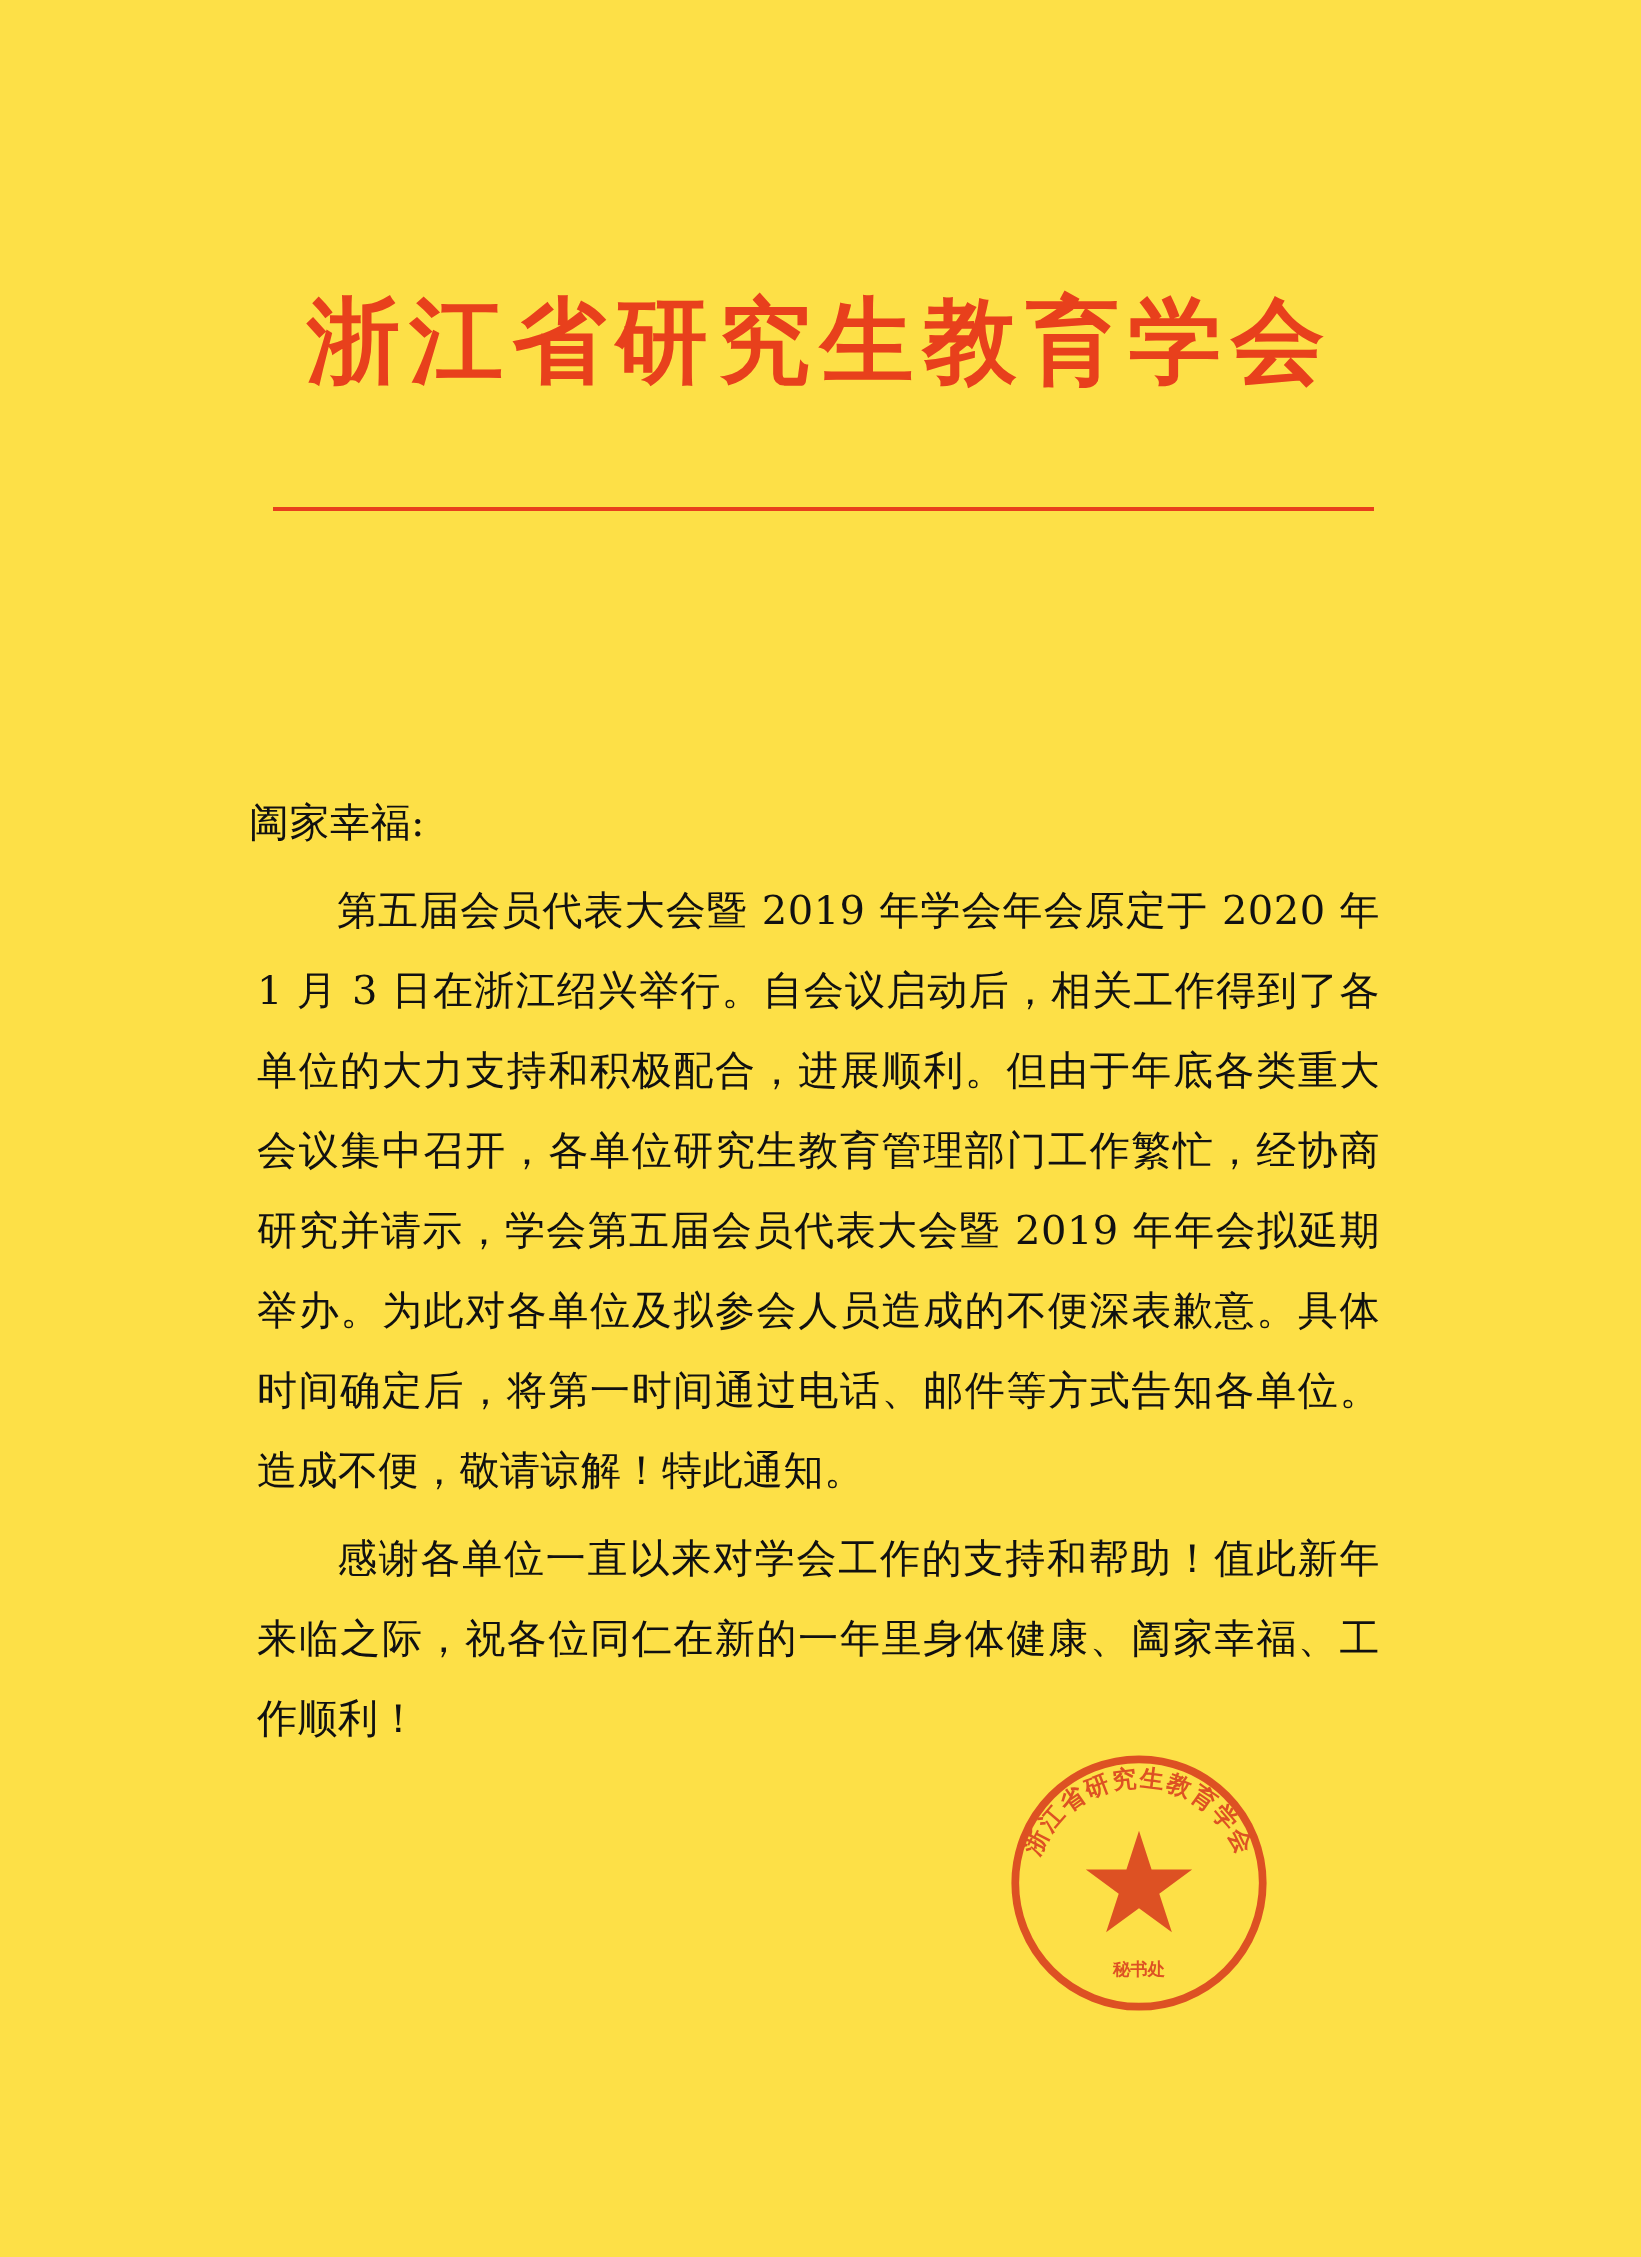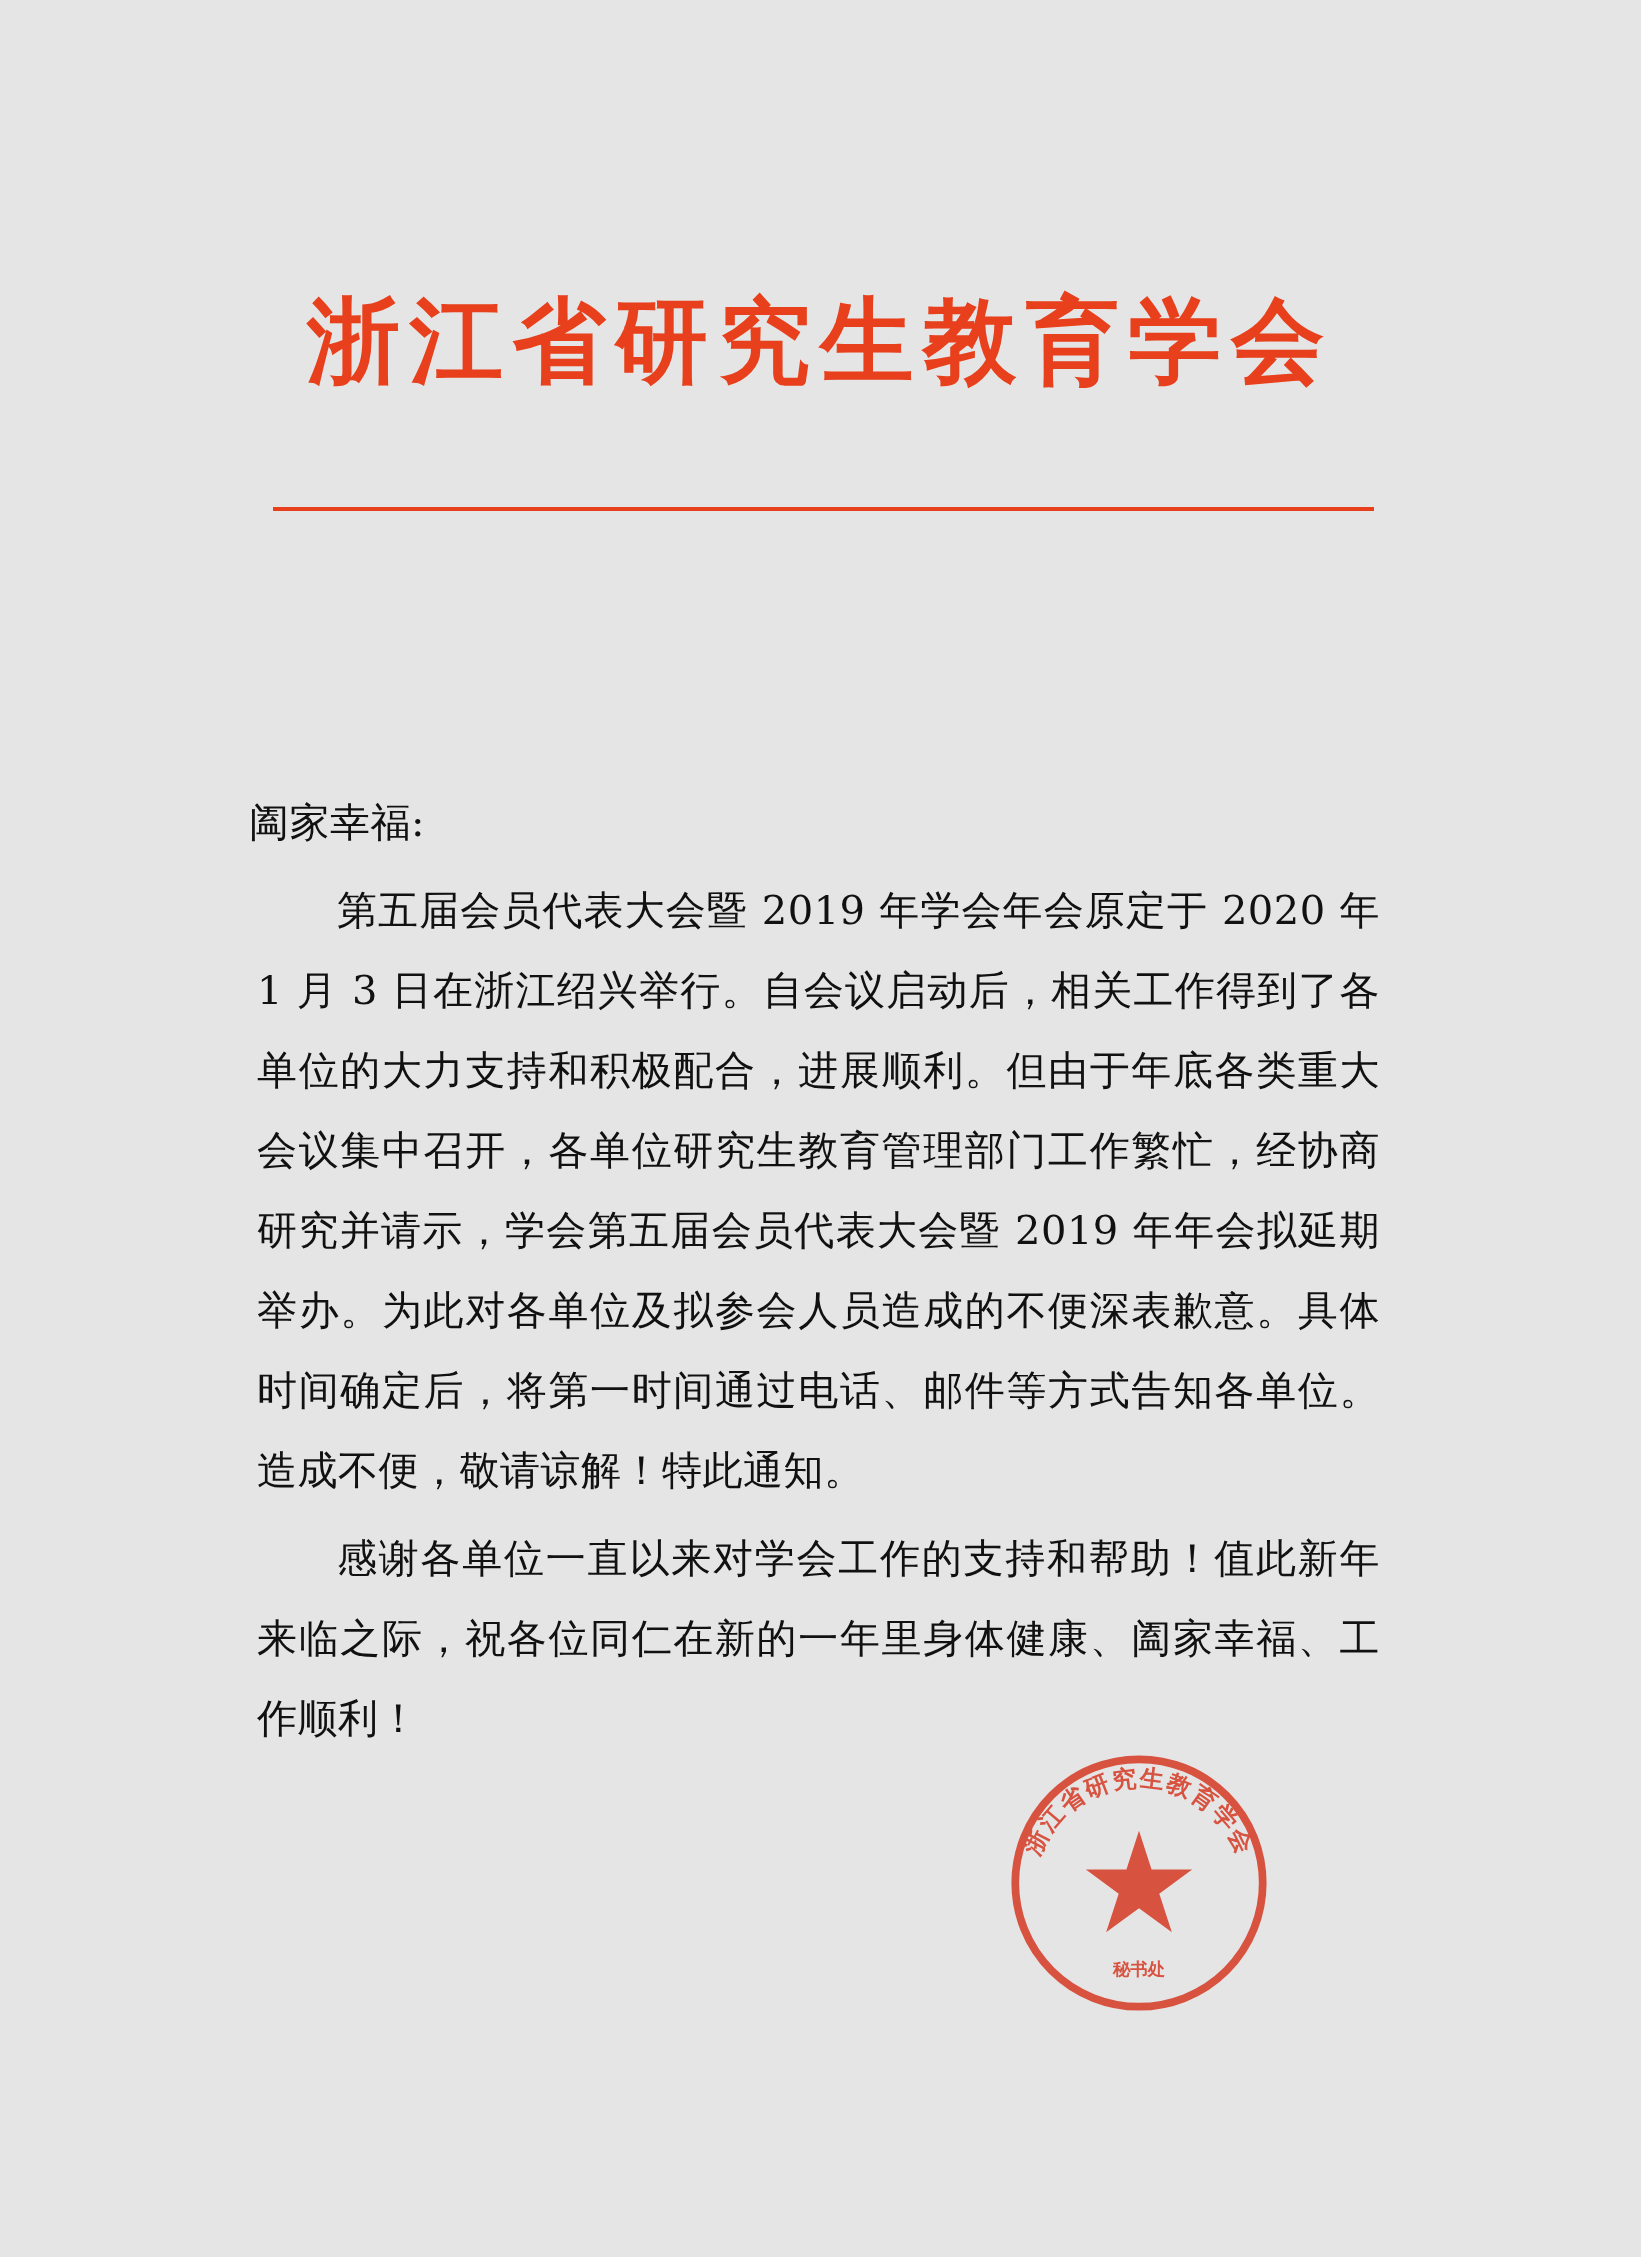--- a/index.html
+++ b/index.html
@@ -12,21 +12,21 @@
     height: 2257px;
     position: relative;
     font-family: "DejaVu Serif", "Liberation Serif", serif;
     overflow: hidden;
   }
 
   
   .page {
     position: absolute;
     inset: 0;
-    background: #e5e5e5;
+    background: #fde047;
   }
 
   .sheet {
     position: absolute;
     left: 0;
     top: 0;
     width: 1641px;
     height: 2257px;
   }
 

